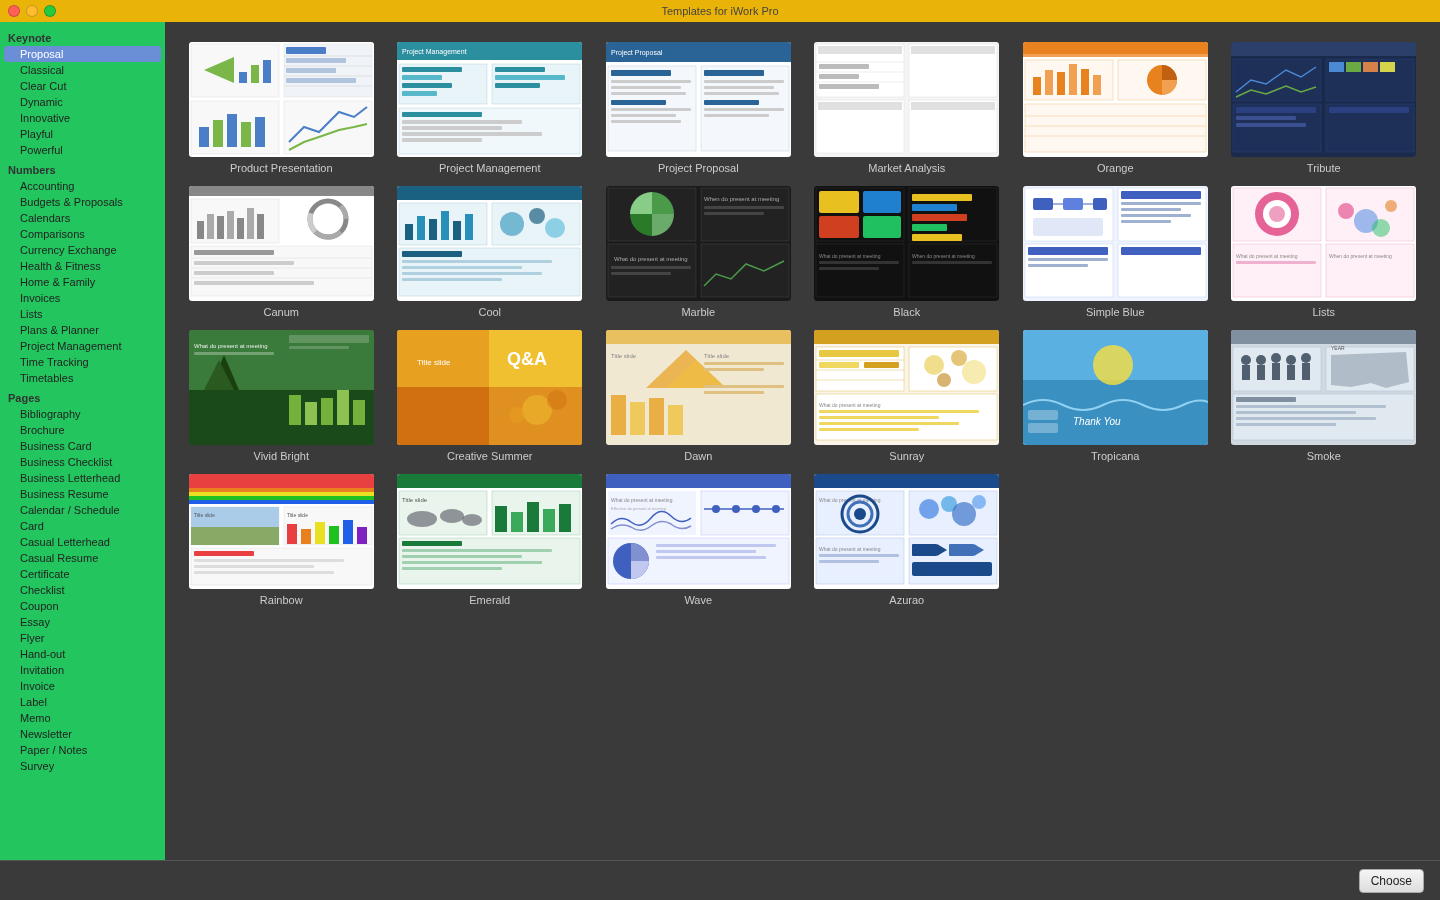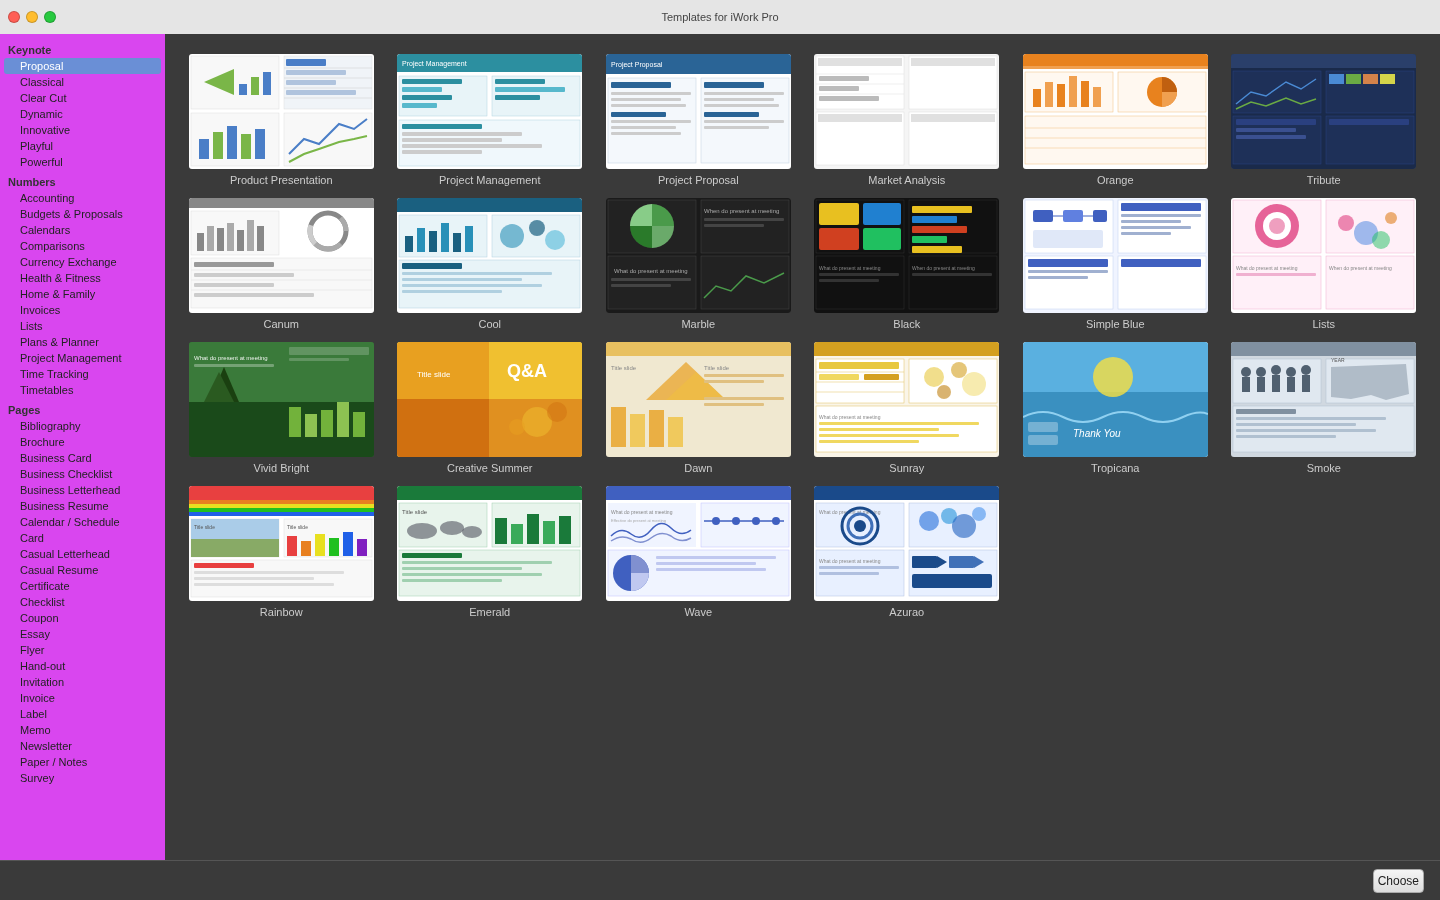--- a/index.html
+++ b/index.html
@@ -8,22 +8,22 @@
       height: 900px;
       background: #3a3a3a;
       font-family: -apple-system, 'Helvetica Neue', Arial, sans-serif;
       overflow: hidden;
       display: flex;
       flex-direction: column;
     }
 
     
     .titlebar {
-      height: 34px;
-      background: #e5e5e5;
+      height: 22px;
+      background: #eab308;
       display: flex;
       align-items: center;
       justify-content: center;
       position: relative;
       flex-shrink: 0;
     }
     .titlebar-buttons {
       position: absolute;
       left: 8px;
       display: flex;
@@ -47,21 +47,21 @@
     
     .main-layout {
       display: flex;
       flex: 1;
       overflow: hidden;
     }
 
     
     .sidebar {
       width: 165px;
-      background: #d946ef;
+      background: #22c55e;
       flex-shrink: 0;
       overflow-y: auto;
       padding: 4px 0;
     }
     .sidebar-section-header {
       font-size: 11px;
       font-weight: 700;
       color: #333;
       padding: 6px 8px 2px 8px;
     }
@@ -129,21 +129,21 @@
       display: flex;
       align-items: center;
       justify-content: flex-end;
       padding: 0 16px;
       flex-shrink: 0;
     }
     .choose-btn {
       background: linear-gradient(to bottom, #f5f5f5, #ddd);
       border: 1px solid #aaa;
       border-radius: 4px;
-      padding: 4px 4px;
+      padding: 4px 11px;
       font-size: 12px;
       color: #222;
       cursor: pointer;
     }
 
     
     .template-thumb svg {
       width: 100%;
       height: 100%;
     }

